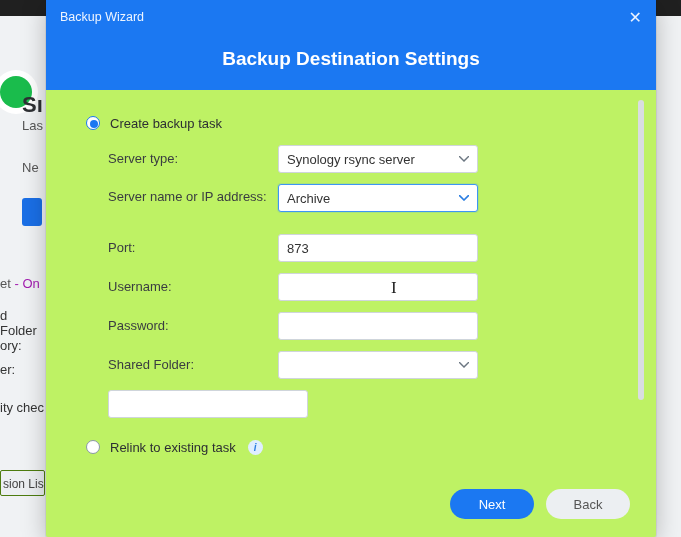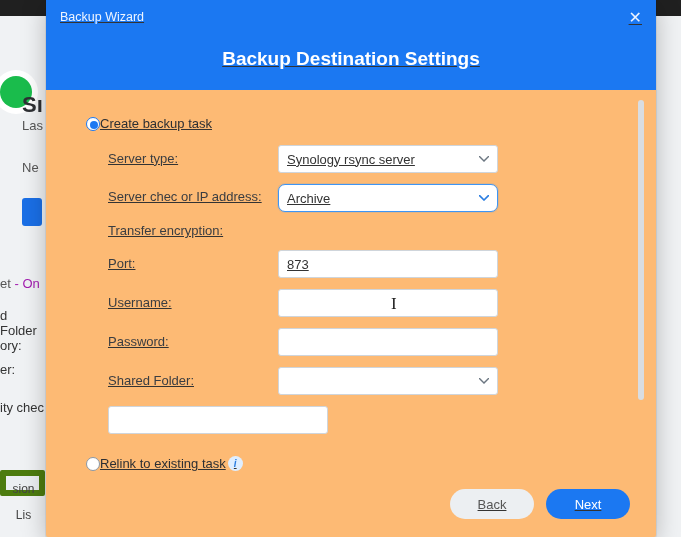--- a/index.html
+++ b/index.html
@@ -9,42 +9,42 @@
   .bg-app { position: absolute; left: 0; top: 0; width: 681px; height: 537px; }
   .bg-dot { position: absolute; left: 0; top: 76px; width: 32px; height: 32px; border-radius: 50%; background: #1abc4c; box-shadow: 0 0 0 6px #fff; }
   .bg-su { position: absolute; left: 22px; top: 92px; font-size: 22px; font-weight: 600; color: #2d2f33; }
   .bg-las { position: absolute; left: 22px; top: 118px; font-size: 13px; color: #555; }
   .bg-ne  { position: absolute; left: 22px; top: 136px; font-size: 13px; color: #555; margin-top: 24px; }
   .bg-btn { position: absolute; left: 22px; top: 198px; width: 20px; height: 28px; background: #1a6fe6; border-radius: 3px; }
   .bg-row { position: absolute; left: 0; width: 45px; font-size: 13px; color: #333; }
   .bg-tag { position: absolute; left: 0; top: 276px; font-size: 13px; }
   .bg-tag .et { color: #555; }
   .bg-tag .on { color: #a21caf; font-weight: 500; }
-  .bg-slist { position: absolute; left: 0; top: 470px; width: 45px; height: 26px; background: #eceff2; border: 6px solid #4d7c0f; border-radius: 2px; font-size: 12px; color: #444; line-height: 26px; padding-left: 2px; text-align: center; }
+  .bg-slist { position: absolute; left: 0; top: 470px; width: 45px; height: 26px; background: #eceff2; border: 1px solid #4d7c0f; border-radius: 2px; font-size: 12px; color: #444; line-height: 26px; padding-left: 2px; }
 
   
-  .modal { position: absolute; left: 46px; top: 0; width: 610px; height: 537px; background: #fdba74; box-shadow: 0 6px 24px rgba(0,0,0,0.25), 0 0 0 1px rgba(0,0,0,0.06); border-radius: 2px; display: flex; flex-direction: column; text-decoration: underline; }
+  .modal { position: absolute; left: 46px; top: 0; width: 610px; height: 537px; background: #bef264; box-shadow: 0 6px 24px rgba(0,0,0,0.25), 0 0 0 1px rgba(0,0,0,0.06); border-radius: 2px; display: flex; flex-direction: column; }
   .titlebar { height: 34px; background: #1b78f2; color: #eef5ff; display: flex; align-items: center; padding: 0 14px; font-size: 12.5px; font-weight: 500; }
   .titlebar .close { margin-left: auto; font-size: 16px; cursor: pointer; color: #eaf2ff; }
   .header { background: #1b78f2; color: #fff; padding: 14px 30px 20px 30px; font-size: 19px; font-weight: 600; text-align: center; }
   .body { position: relative; flex: 1; padding: 26px 38px 10px 38px; overflow: hidden; }
   .scroll-thumb { position: absolute; right: 12px; top: 10px; width: 6px; height: 300px; background: #d9dde1; border-radius: 3px; }
 
-  .radio-row { display: flex; align-items: flex-end; gap: 0; margin-bottom: 14px; padding-left: 2px; }
+  .radio-row { display: flex; align-items: flex-start; gap: 10px; margin-bottom: 14px; padding-left: 2px; }
   .radio { width: 14px; height: 14px; border-radius: 50%; border: 1px solid #8a98a6; position: relative; background: #fff; flex-shrink: 0; }
   .radio.selected { border-color: #1b78f2; }
   .radio.selected::after { content: ""; position: absolute; left: 3px; top: 3px; width: 8px; height: 8px; border-radius: 50%; background: #1b78f2; }
   .radio-label { color: #2d2f33; font-size: 13px; }
   .info-icon { display: inline-flex; align-items: center; justify-content: center; width: 15px; height: 15px; border-radius: 50%; background: #dfeeff; color: #2a7de1; font-size: 10px; font-style: italic; font-weight: 700; margin-left: 2px; }
 
   .form { padding-left: 24px; }
   .field { display: flex; align-items: center; margin-bottom: 11px; }
   .field .lbl { width: 170px; color: #3a3d41; font-size: 13px; line-height: 1.25; }
-  .ctrl { width: 220px; height: 28px; border: 1px solid #cfd5db; border-radius: 3px; background: #fff; display: flex; align-items: center; padding: 0 8px; font-size: 13px; color: #333; position: relative; }
-  .ctrl.focus { border-color: #3e95f4; box-shadow: 0 0 0 1px rgba(62,149,244,0.15); border-radius: 7px; }
+  .ctrl { width: 200px; height: 28px; border: 1px solid #cfd5db; border-radius: 3px; background: #fff; display: flex; align-items: center; padding: 0 8px; font-size: 13px; color: #333; position: relative; }
+  .ctrl.focus { border-color: #3e95f4; box-shadow: 0 0 0 1px rgba(62,149,244,0.15); }
   .ctrl .caret { margin-left: auto; }
   .caret svg { display: block; }
   input.plain { border: none; outline: none; width: 100%; height: 100%; font-size: 13px; color: #333; background: transparent; }
   .text-cursor { position: absolute; left: 112px; top: 4px; font-family: Georgia, serif; font-size: 17px; color: #222; pointer-events: none; }
 
   .footer { height: 60px; display: flex; align-items: center; justify-content: flex-end; gap: 12px; padding: 0 26px 6px 0; }
   .btn { min-width: 84px; height: 30px; border-radius: 15px; display: inline-flex; align-items: center; justify-content: center; font-size: 13px; cursor: pointer; user-select: none; }
   .btn-back { background: #eceff2; color: #555; }
   .btn-next { background: #1b78f2; color: #fff; font-weight: 500; }
 </style>
@@ -91,33 +91,32 @@
           <span>Synology rsync server</span>
           <span class="caret">
             <svg width="10" height="6" viewBox="0 0 10 6">
                 <path d="M0 0 L5 5 L10 0" fill="none" stroke="#6b7681" stroke-width="1.4"></path>
               </svg>
           </span>
         </div>
       </div>
 
       <div class="field" style="align-items:flex-start">
-        <div class="lbl" style="padding-top:5px">Server chec or IP address:</div>
+        <div class="lbl" style="padding-top:5px">Server name or IP address:</div>
         <div class="ctrl focus">
           <span>Archive</span>
           <span class="caret">
             <svg width="10" height="6" viewBox="0 0 10 6">
                 <path d="M0 0 L5 5 L10 0" fill="none" stroke="#2a7de1" stroke-width="1.6"></path>
               </svg>
           </span>
         </div>
       </div>
 
       <div class="field">
-        <div class="lbl">Transfer encryption:</div>
       </div>
 
       <div class="field">
         <div class="lbl">Port:</div>
         <div class="ctrl">
           <input class="plain" value="873" style="">
         </div>
       </div>
 
       <div class="field">
@@ -157,16 +156,16 @@
 
     <div class="radio-row" style="margin-top:22px">
       <span class="radio"></span>
       <span class="radio-label">Relink to existing task</span>
       <span class="info-icon">i</span>
     </div>
 
   </div>
 
   <div class="footer">
+    <div class="btn btn-next">Next</div>
     <div class="btn btn-back">Back</div>
-    <div class="btn btn-next">Next</div>
   </div>
 </div>
 
 </body></html>

